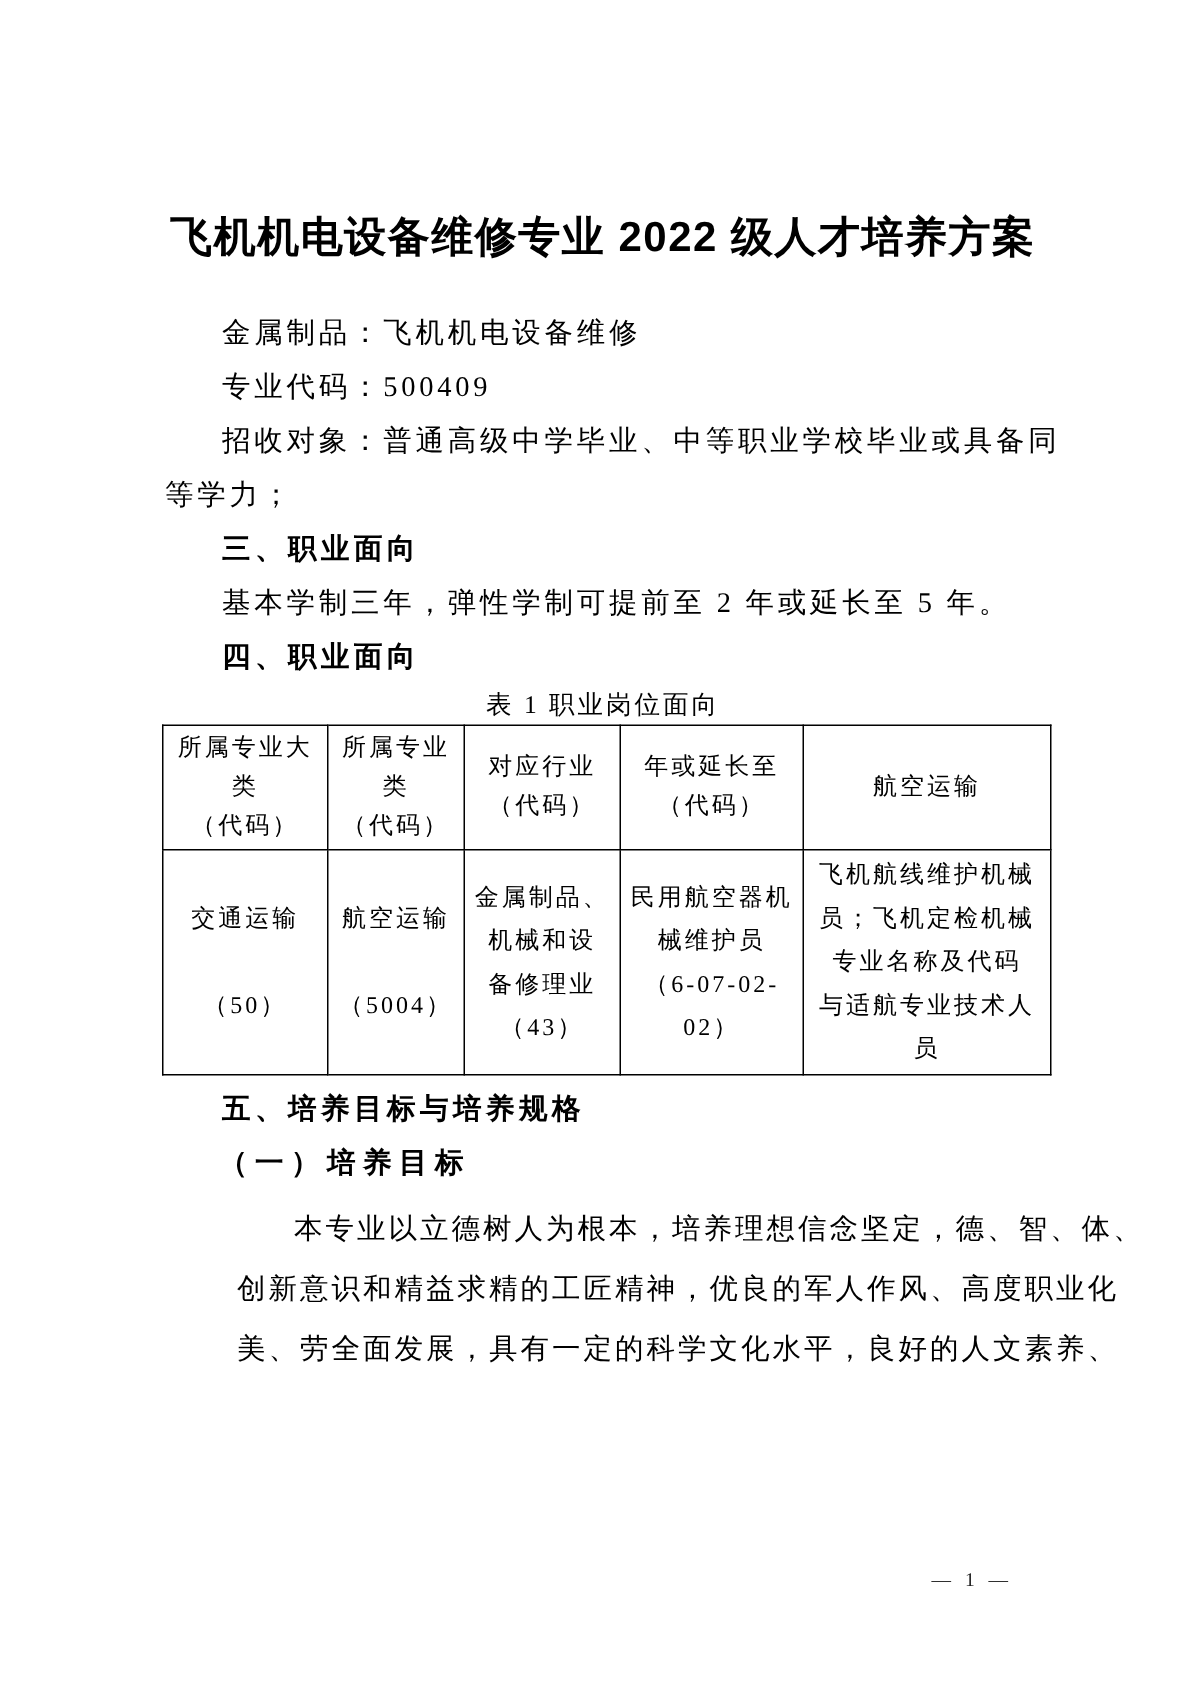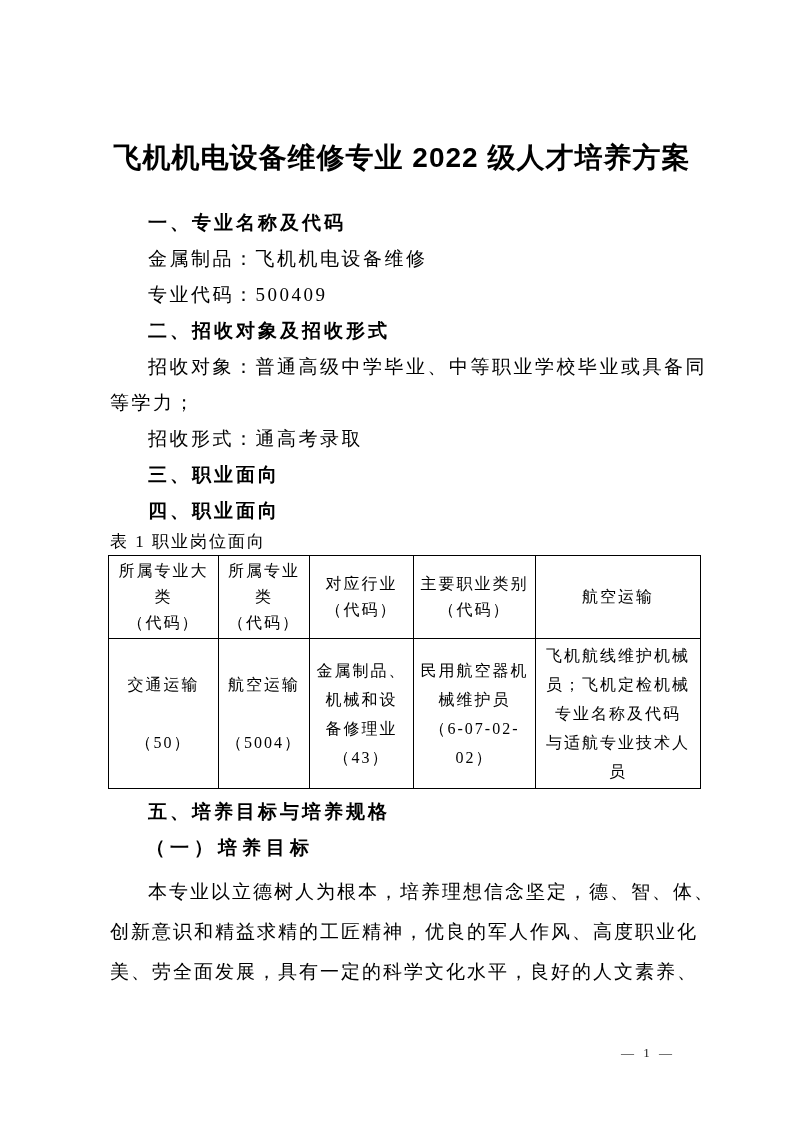--- a/index.html
+++ b/index.html
@@ -44,21 +44,21 @@
     font-size: 19px;
     line-height: 36px;
     letter-spacing: 2.5px;
     white-space: nowrap;
   }
   .indent { padding-left: 38px; }
   .table-caption {
     font-size: 17px;
     line-height: 26px;
     letter-spacing: 2px;
-    text-align: left;
+    text-align: center;
   }
   table.jobs-table {
     border-collapse: collapse;
     table-layout: fixed;
     width: 592px;
     margin-left: -2px;
     border: 1.5px solid #000;
   }
   table.jobs-table th,
   table.jobs-table td {
@@ -74,21 +74,21 @@
   table.jobs-table th { height: 57px; line-height: 26px; }
   table.jobs-table td { height: 145px; line-height: 29px; }
   .sub-heading {
     font-size: 19px;
     line-height: 36px;
     letter-spacing: 5px;
     padding-left: 36px;
     white-space: nowrap;
   }
   .s5-heading { margin-top: 5px; }
-  .para { margin-top: 6px; }
+  .para { margin-top: 6px; margin-left: 48px; }
   .para-line {
     font-size: 19px;
     line-height: 40px;
     letter-spacing: 2px;
     white-space: nowrap;
   }
   .footer-page-number {
     position: absolute;
     top: 1044px;
     right: 118px;
@@ -100,34 +100,32 @@
 </style>
 </head>
 <body>
 
 <div class="page">
   <div class="content">
 
     <h1 class="doc-title">飞机机电设备维修专业 2022 级人才培养方案</h1>
 
     <section>
-      <h2 class="sec-heading">一、专业名称及代码</h2>
       <p class="body-line indent">金属制品：飞机机电设备维修</p>
       <p class="body-line indent">专业代码：500409</p>
     </section>
 
     <section>
-      <h2 class="sec-heading">二、招收对象及招收形式</h2>
       <p class="body-line indent">招收对象：普通高级中学毕业、中等职业学校毕业或具备同</p>
       <p class="body-line">等学力；</p>
-      <p class="body-line indent">招收形式：通高考录取</p>
     </section>
 
     <section>
       <h2 class="sec-heading">三、职业面向</h2>
+      <p class="body-line indent">基本学制三年，弹性学制可提前至 2 年或延长至 5 年。</p>
     </section>
 
     <section>
       <h2 class="sec-heading">四、职业面向</h2>
       <p class="table-caption">表 1  职业岗位面向</p>
       <table class="jobs-table">
         <colgroup>
           <col style="width:110px">
           <col style="width:91px">
           <col style="width:104px">
@@ -135,21 +133,21 @@
           <col style="width:165px">
         </colgroup>
         <thead>
           <tr>
             <th>所属专业大类
 （代码）</th>
             <th>所属专业类
 （代码）</th>
             <th>对应行业
 （代码）</th>
-            <th>主要职业类别
+            <th>年或延长至
 （代码）</th>
             <th>航空运输</th>
           </tr>
         </thead>
         <tbody>
           <tr>
             <td>交通运输
 
 （50）</td>
             <td>航空运输

